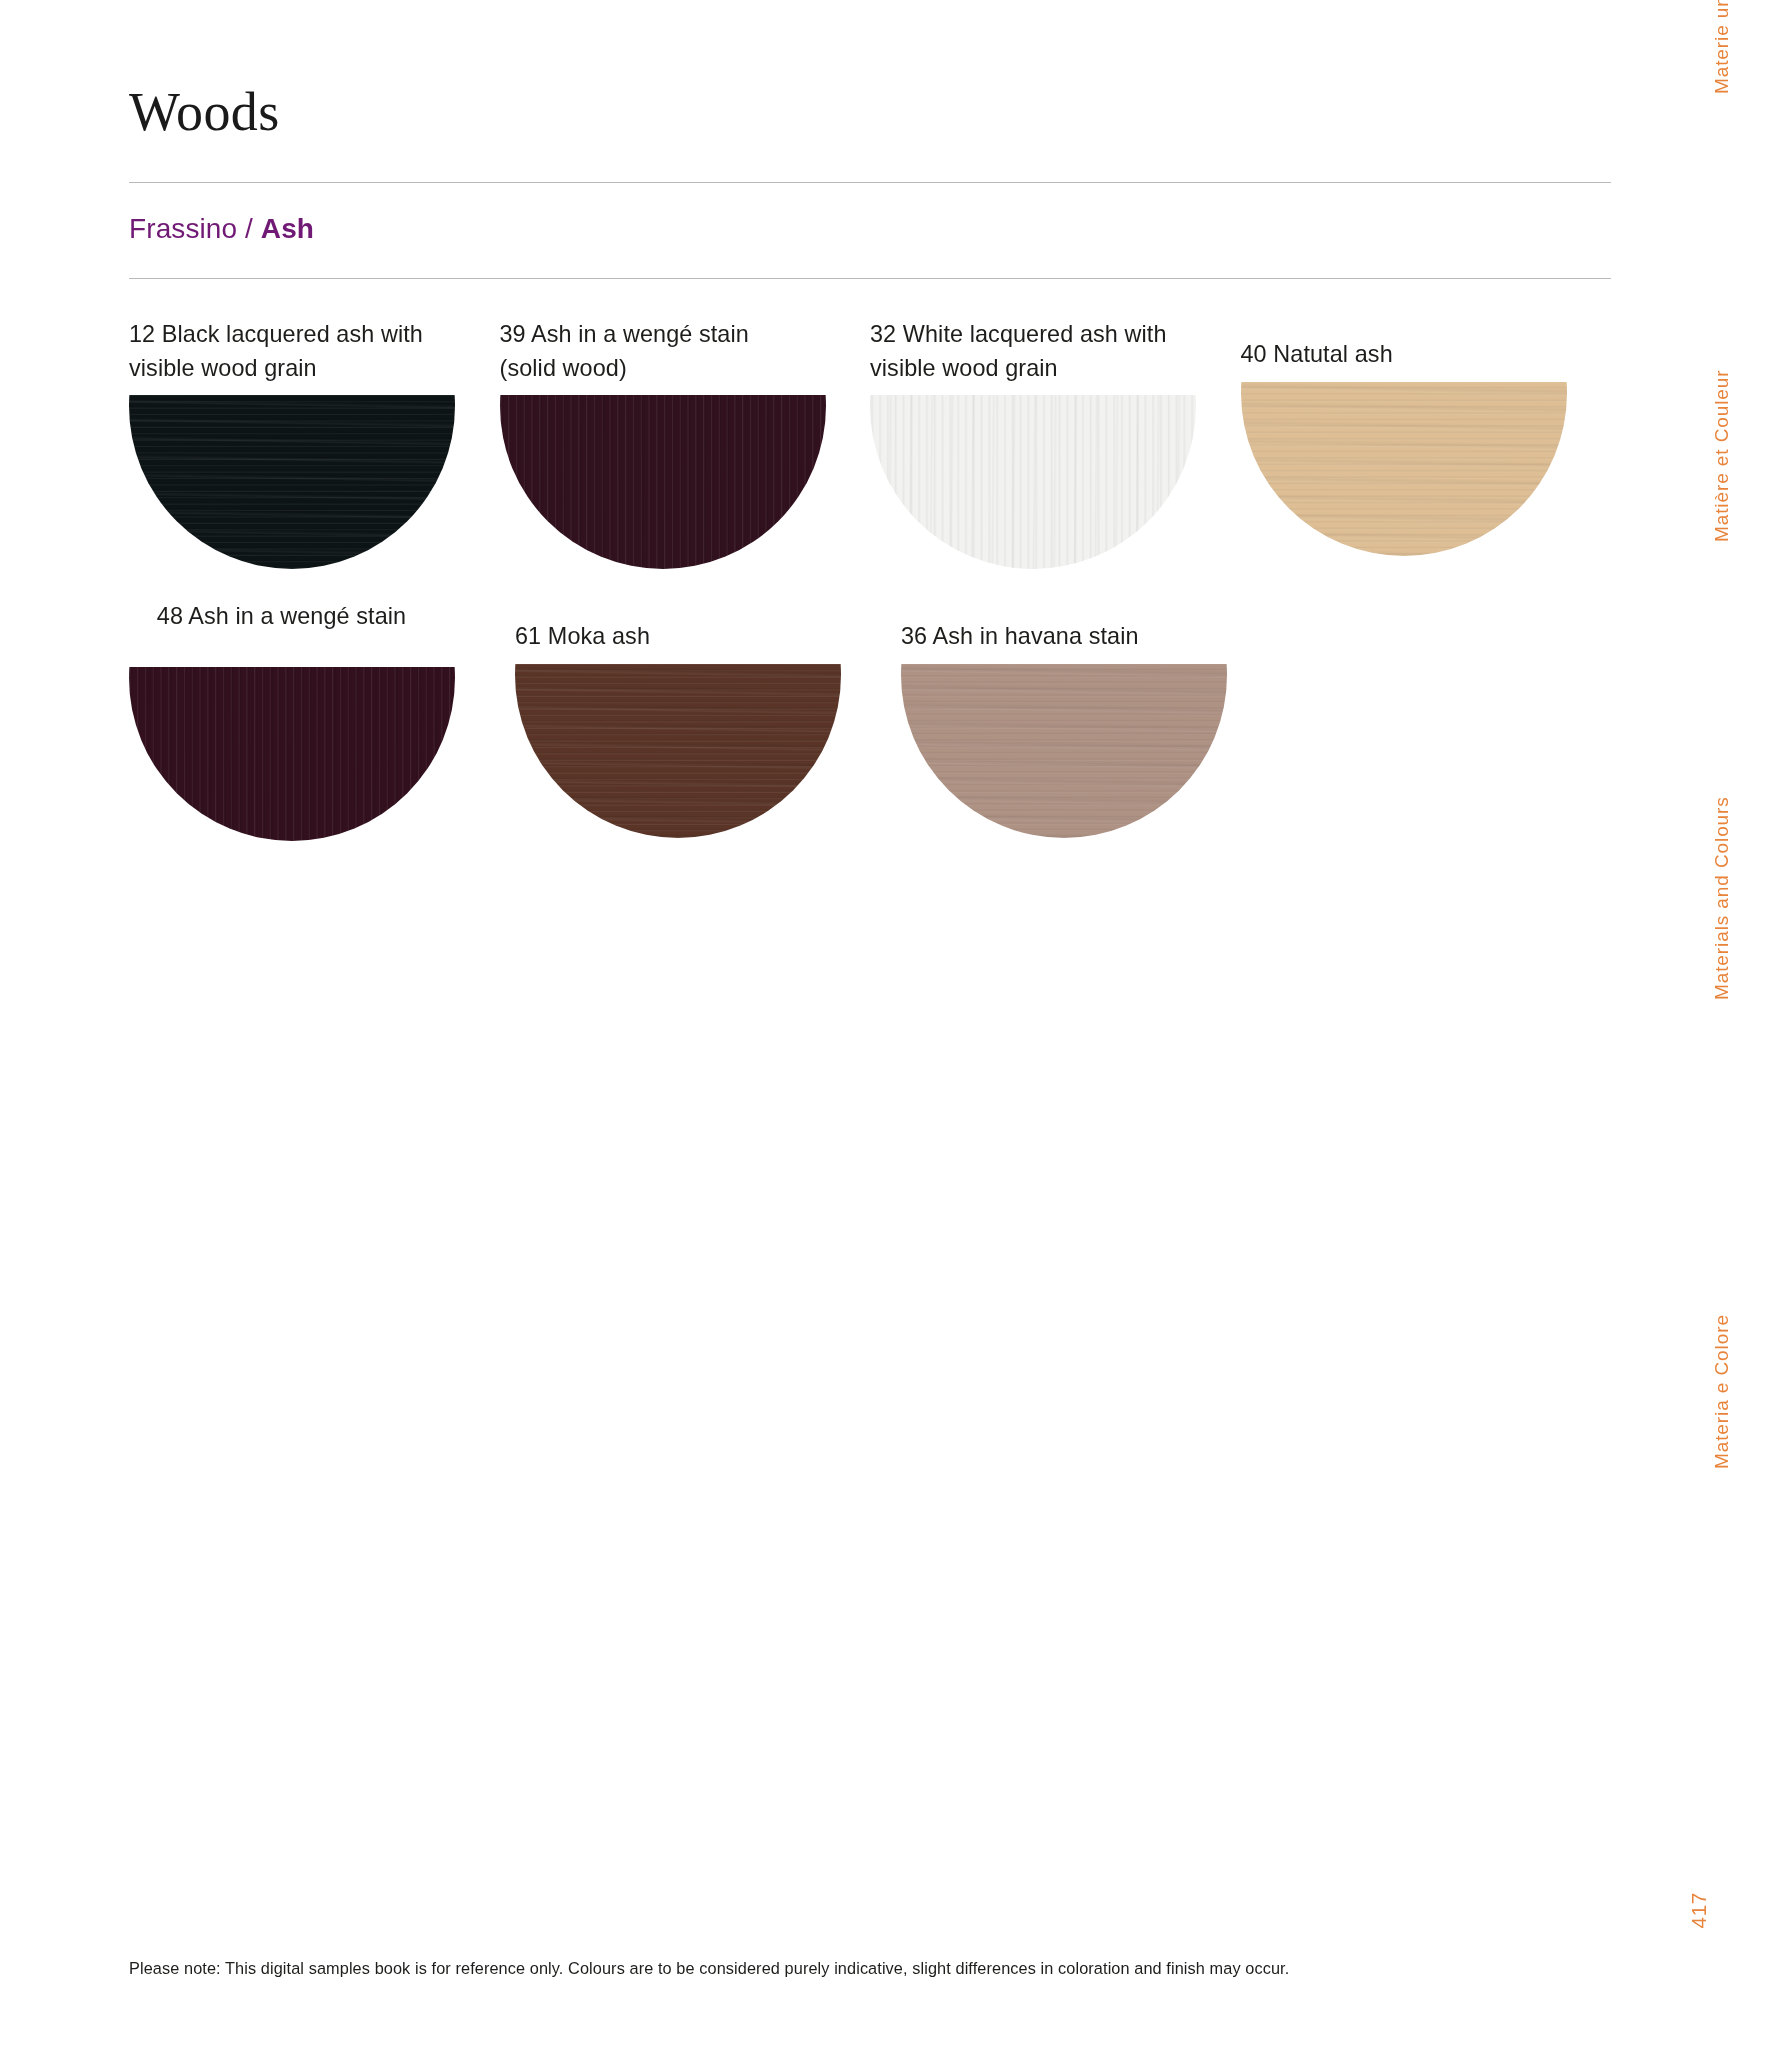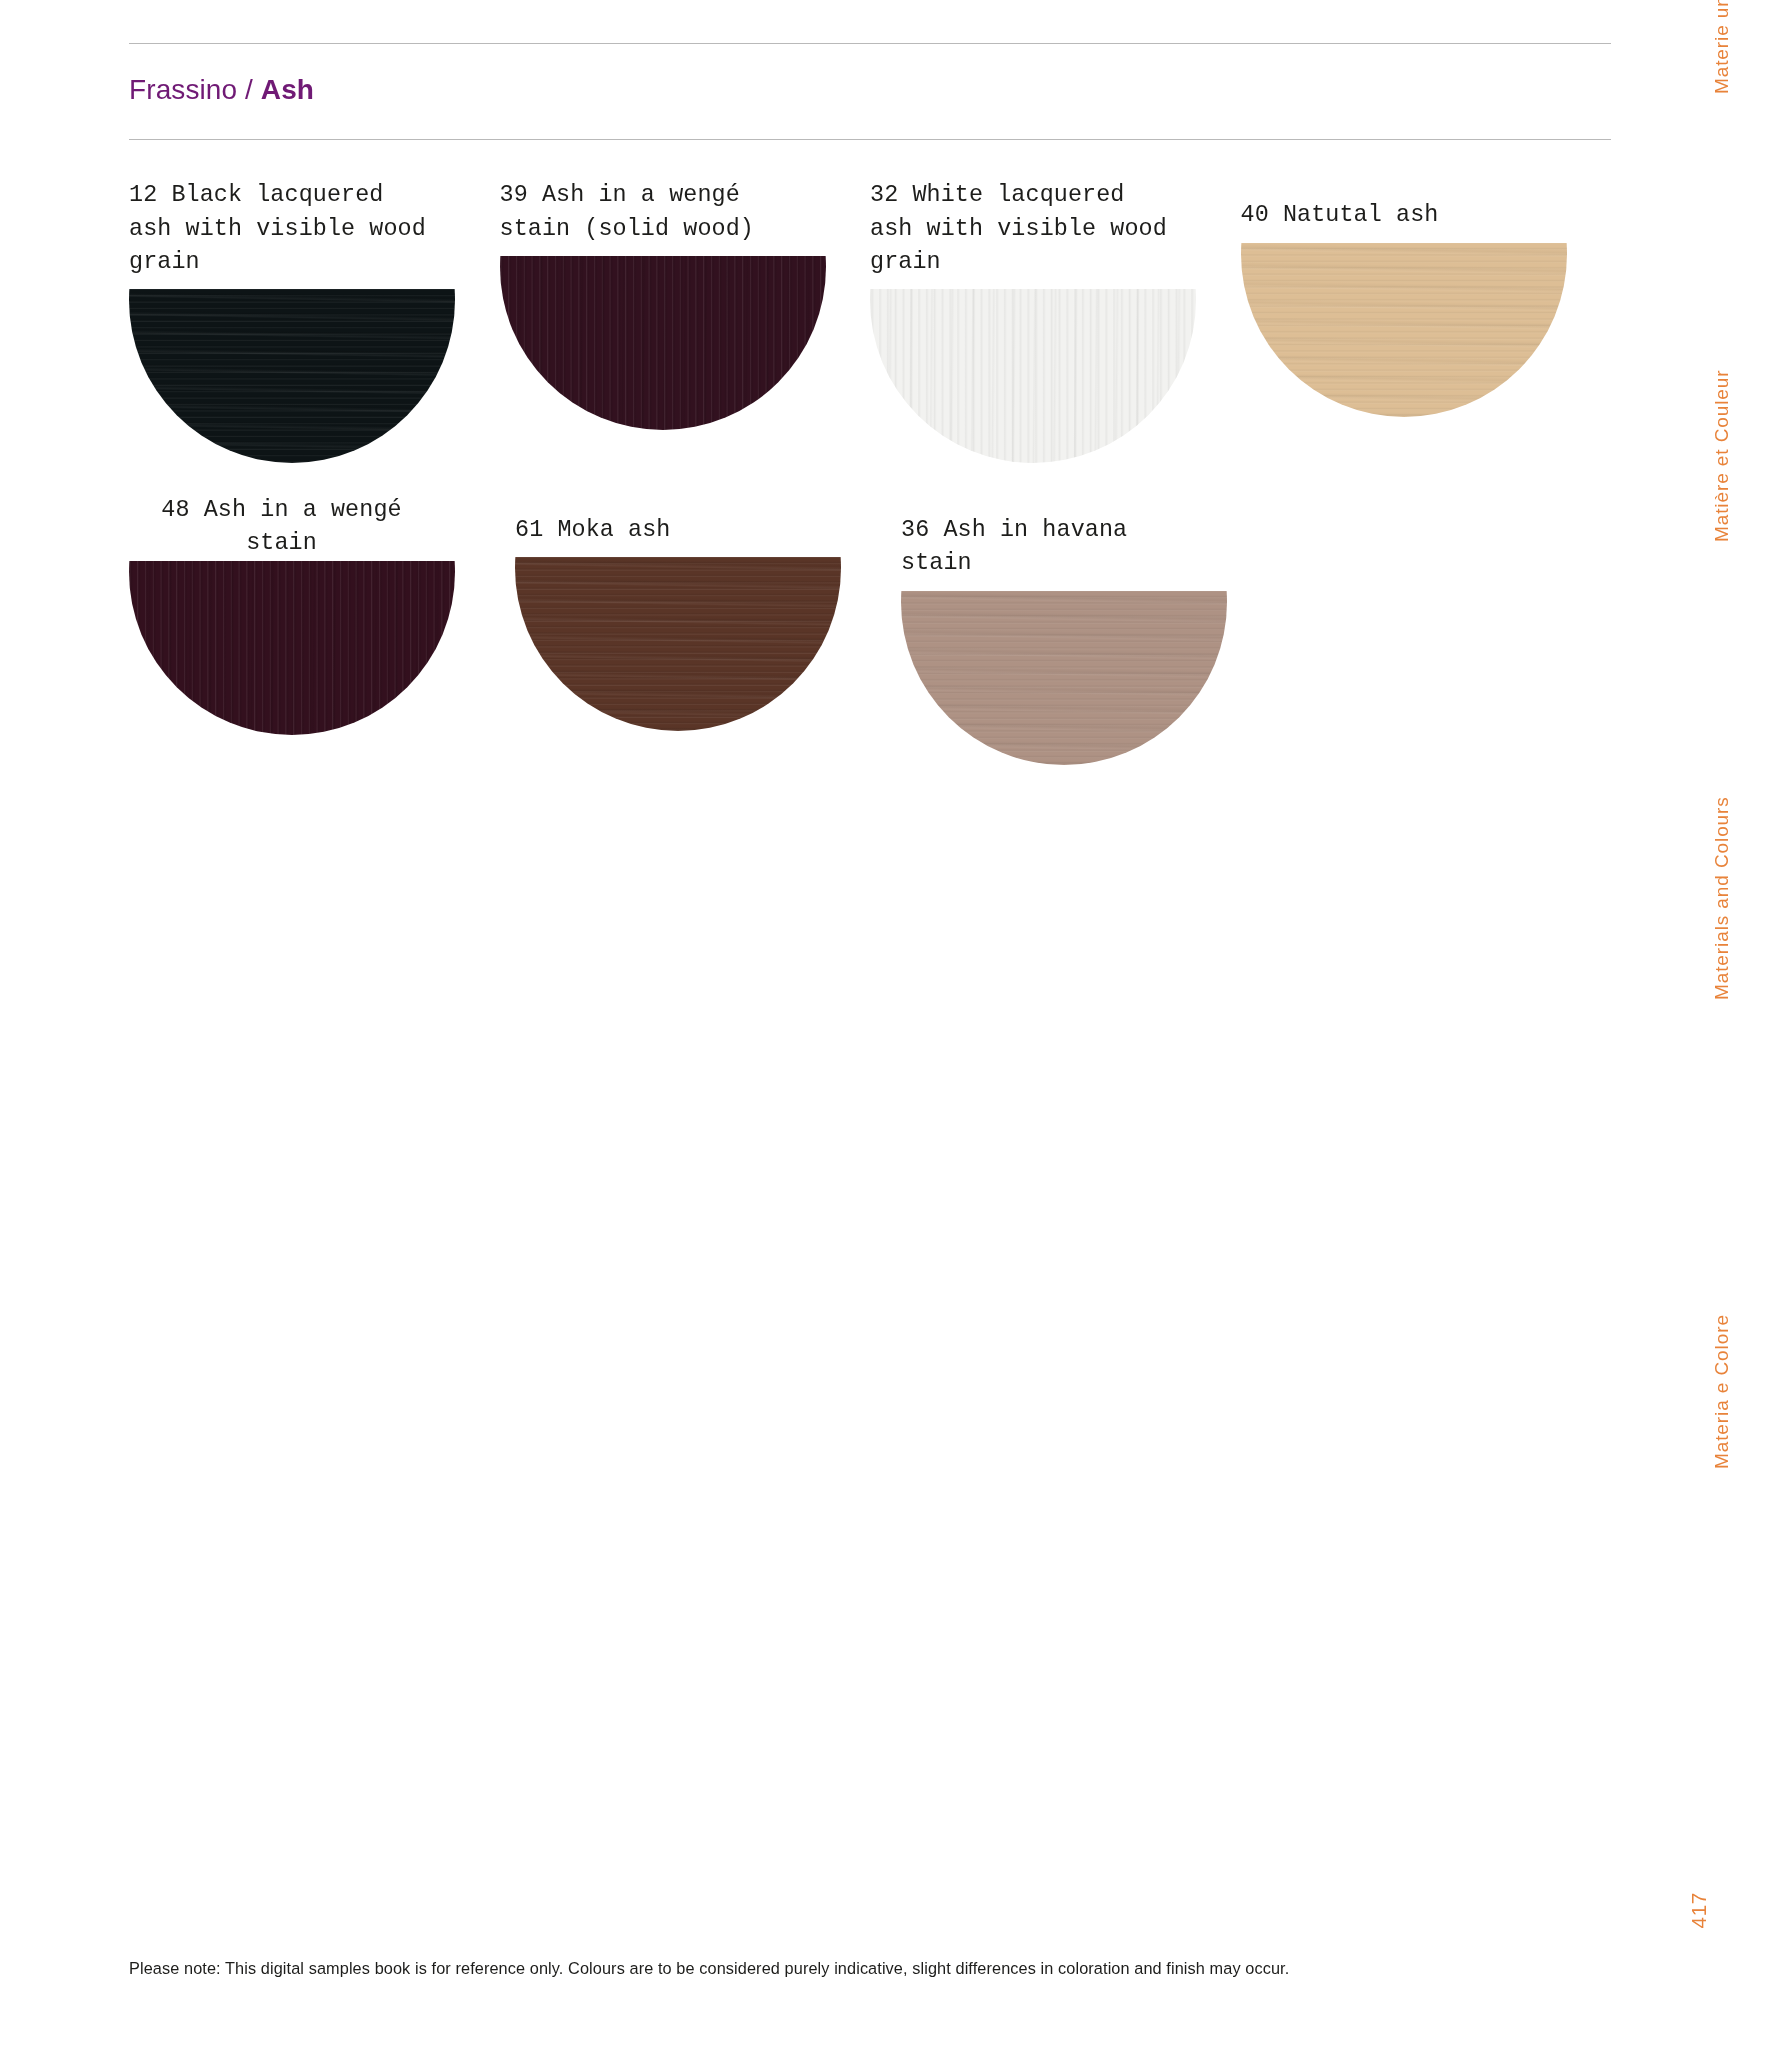--- a/index.html
+++ b/index.html
@@ -60,21 +60,20 @@
   
   .grid {
     position: relative;
     margin-top: 40px;
     width: 1482px;
   }
 
   .row {
     display: flex;
     width: 1482px;
-    font-family: Liberation Mono, monospace;
   }
 
   .cell {
     width: 386px;
     position: relative;
   }
 
   .cell-label {
     font-size: 23.4px;
     line-height: 1.42;
@@ -191,20 +190,21 @@
     white-space: nowrap;
   }
 </style>
 </head>
 <body>
 
 <div class="page">
 
   <div class="content">
 
+    <h1 class="page-title">Woods</h1>
 
     <div class="rule rule-top"></div>
 
     <div class="category">
       <span class="cat-it">Frassino / </span><span class="cat-en">Ash</span>
     </div>
 
     <div class="rule rule-mid"></div>
 
     <div class="grid">

